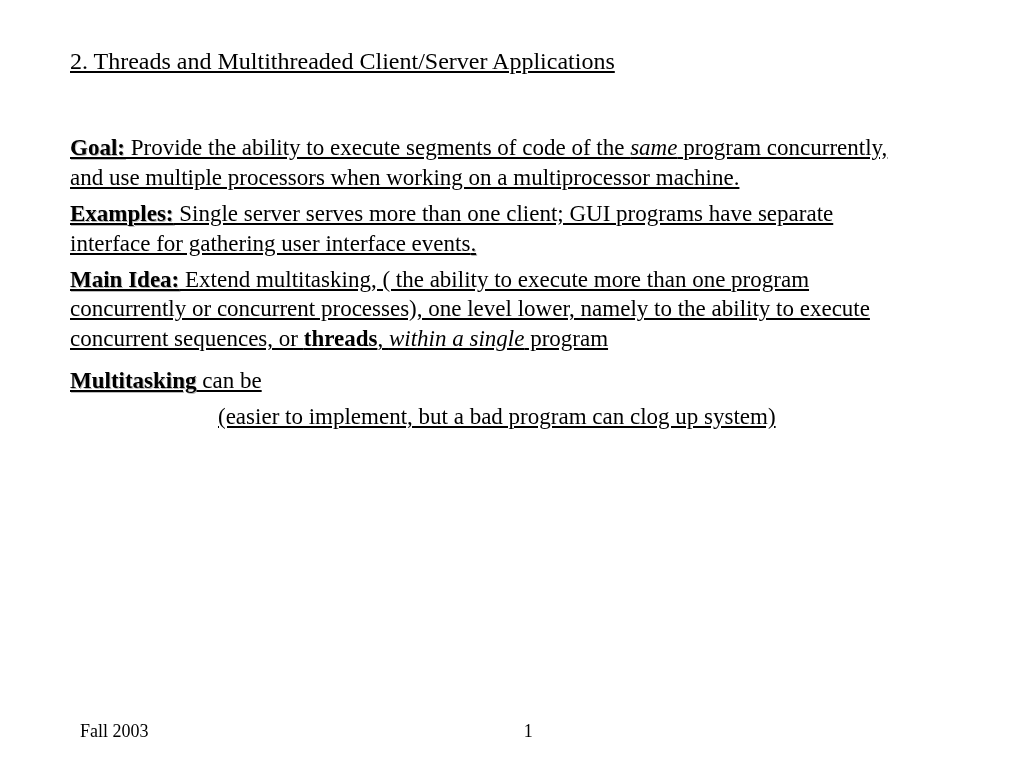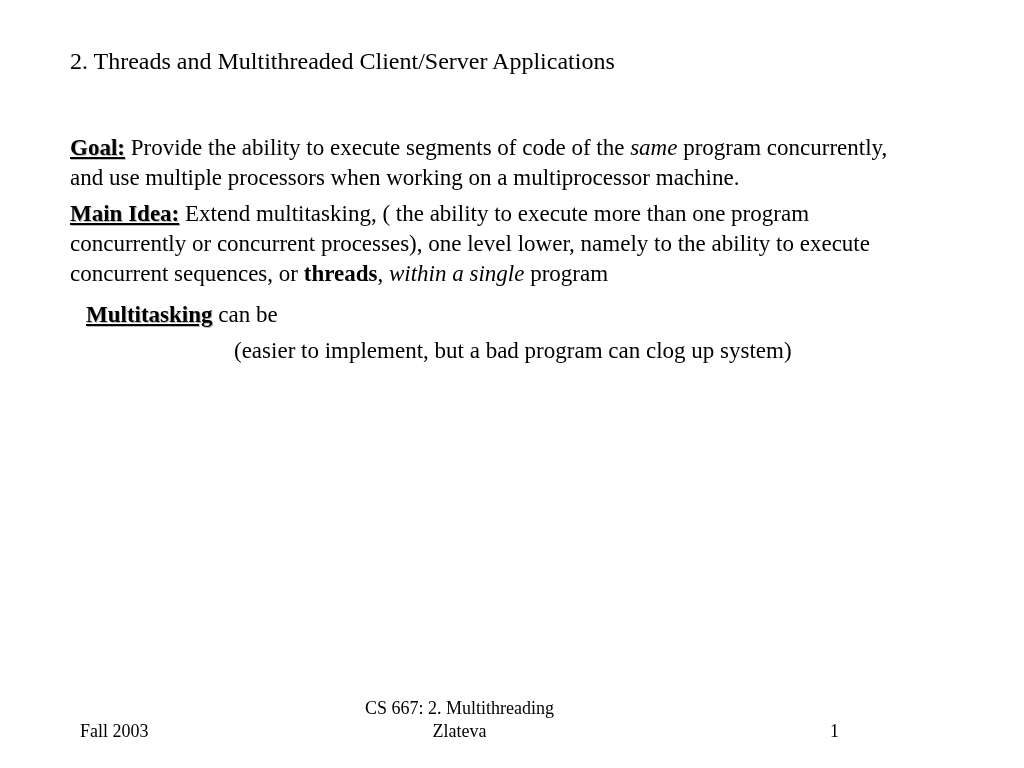--- a/index.html
+++ b/index.html
@@ -7,20 +7,21 @@
     width: 1024px;
     height: 768px;
     background: #ffffff;
     font-family: "Times New Roman", Times, serif;
     color: #000000;
     position: relative;
     overflow: hidden;
   }
   .slide {
     padding: 48px 106px 0 70px;
+    text-decoration: underline;
   }
   .title {
     font-size: 24px;
     font-weight: normal;
     margin-bottom: 58px;
   }
   .body {
     font-size: 23px;
     line-height: 1.3;
   }
@@ -30,21 +31,21 @@
   .label {
     font-weight: bold;
     text-shadow: 1px 1px 0 #bbbbbb;
     display: inline;
   }
   .underline { text-decoration: underline; text-align: right; }
   .period-shadow { text-shadow: 1px 1px 0 #bbbbbb; }
   em.it { font-style: italic; }
   strong.b { font-weight: bold; }
   .indent { padding-left: 148px; }
-  .sub-block { margin-top: 12px; margin-left: 16px; }
+  .sub-block { margin-top: 12px; }
   .footer {
     position: absolute;
     bottom: 26px;
     left: 0;
     width: 920px;
     display: flex;
     font-size: 18px;
     align-items: flex-end;
   }
   .footer .left { width: 33.3%; padding-left: 80px; }
@@ -56,37 +57,36 @@
 
 <div class="slide">
   <div class="title">2. Threads  and Multithreaded Client/Server Applications</div>
 
   <div class="body">
 
     <div class="para">
       <span class="label underline">Goal:</span><span> Provide the ability to execute segments of code of the </span><em class="it">same</em><span> program concurrently, and use multiple processors when working on a multiprocessor machine.</span>
     </div>
 
+    <div class="para">
+      <span class="label underline">Examples:</span><span> Single server serves more than one client; GUI programs have separate interface for gathering user interface events</span><span class="period-shadow">.</span>
+    </div>
 
     <div class="para">
       <span class="label underline">Main Idea:</span><span>  Extend multitasking, ( the ability to execute more than one program concurrently or concurrent processes), one level lower, namely to the ability to execute concurrent sequences, or </span><strong class="b">threads</strong><span>,  </span><em class="it">within a single</em><span> program</span>
     </div>
 
     <div class="sub-block">
       <div class="para">
         <span class="label underline">Multitasking</span><span> can be</span>
       </div>
 
 
       <div class="para indent">(easier to implement, but a bad program can clog up system)</div>
     </div>
 
   </div>
 </div>
 
 <div class="footer">
   <div class="left">Fall 2003</div>
-  <div class="center">
-    <div>CS 667: 2. Multithreading</div>
-    <div>Zlateva</div>
-  </div>
   <div class="right">1</div>
 </div>
 
 </body></html>

